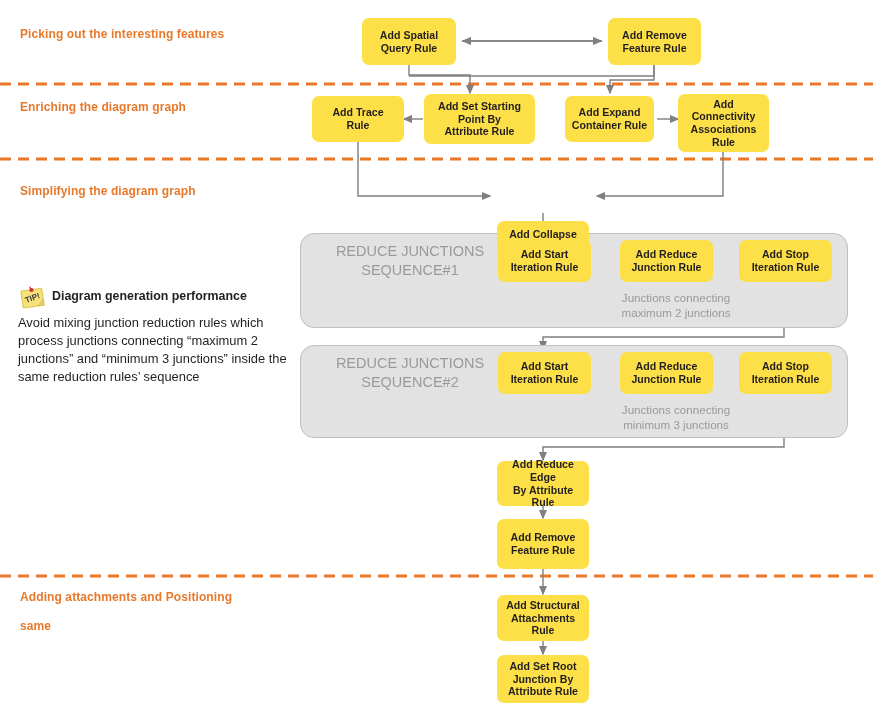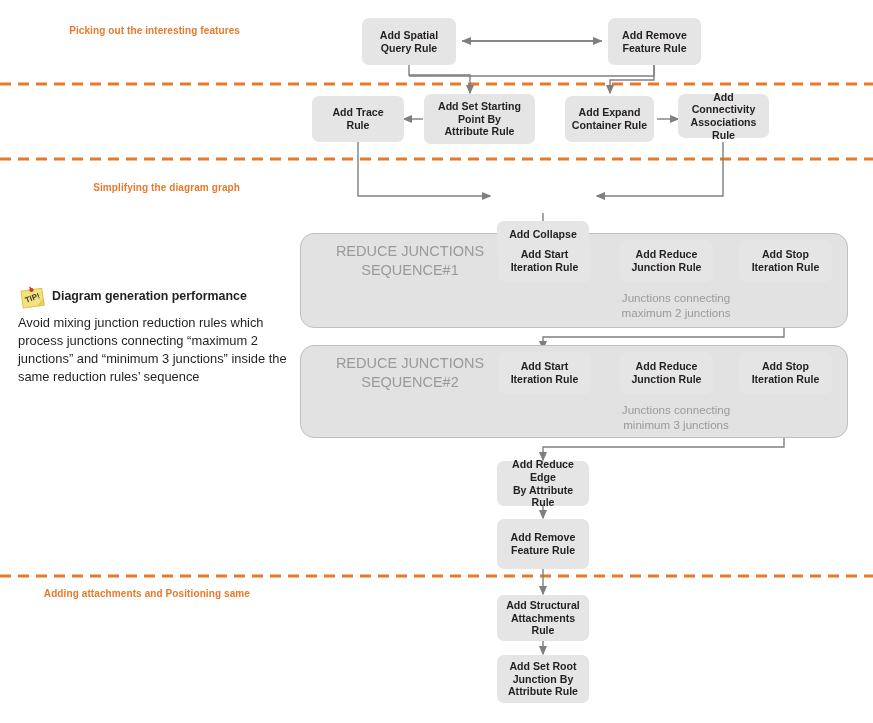--- a/index.html
+++ b/index.html
@@ -11,30 +11,30 @@
     overflow:hidden;
   }
   #stage{position:absolute;left:0;top:0;width:873px;height:723px;}
   svg{position:absolute;left:0;top:0;}
 
   
   .band-label{
     position:absolute;
     color:#E8792B;
     font-weight:bold;
-    font-size:10px;
-    line-height:21px;
-    text-align:right;
+    font-size:12px;
+    line-height:29px;
+    text-align:left;
     letter-spacing:.1px;
   }
 
   
   .node{
     position:absolute;
-    background:#e5e5e5;
+    background:#fde047;
     border-radius:7px;
     color:#231f20;
     font-weight:bold;
     font-size:10.6px;
     line-height:12.6px;
     text-align:center;
     display:flex;
     align-items:center;
     justify-content:center;
     box-sizing:border-box;
@@ -140,20 +140,22 @@
       <line x1="543" y1="506" x2="543" y2="518" marker-end="url(#arrow)"></line>
 
       <line x1="543" y1="569" x2="543" y2="594" marker-end="url(#arrow)"></line>
 
       <line x1="543" y1="641" x2="543" y2="654" marker-end="url(#arrow)"></line>
     </g>
   </svg>
 
   <div class="band-label" style="left:20px;top:20px;width:220px;">Picking out the
 interesting features</div>
+  <div class="band-label" style="left:20px;top:93px;width:220px;">Enriching the
+diagram graph</div>
   <div class="band-label" style="left:20px;top:177px;width:220px;">Simplifying the
 diagram graph</div>
   <div class="band-label" style="left:20px;top:583px;width:230px;">Adding attachments
 and Positioning same</div>
 
   <div class="group" style="left:300px;top:233px;width:548px;height:95px;"></div>
   <div class="group-title" style="left:312px;top:242px;width:196px;">REDUCE JUNCTIONS
 SEQUENCE#1</div>
   <div class="group-note" style="left:600px;top:290px;width:152px;">Junctions connecting
 maximum 2 junctions</div>
@@ -169,21 +171,21 @@
   <div class="node" style="left:608px;top:18px;width:93px;height:47px;">Add Remove
 Feature Rule</div>
 
   <div class="node" style="left:312px;top:96px;width:92px;height:46px;">Add Trace
 Rule</div>
   <div class="node" style="left:424px;top:94px;width:111px;height:50px;">Add Set  Starting
 Point By
 Attribute Rule</div>
   <div class="node" style="left:565px;top:96px;width:89px;height:46px;">Add Expand
 Container Rule</div>
-  <div class="node" style="left:678px;top:94px;width:91px;height:44px;">Add Connectivity
+  <div class="node" style="left:678px;top:94px;width:91px;height:58px;">Add Connectivity
 Associations
 Rule</div>
 
   <div class="node" style="left:497px;top:173px;width:92px;height:40px;margin-top:48px;">Add Collapse
 Container Rule</div>
 
   <div class="node" style="left:498px;top:240px;width:93px;height:42px;">Add Start
 Iteration Rule</div>
   <div class="node" style="left:620px;top:240px;width:93px;height:42px;">Add Reduce
 Junction Rule</div>

